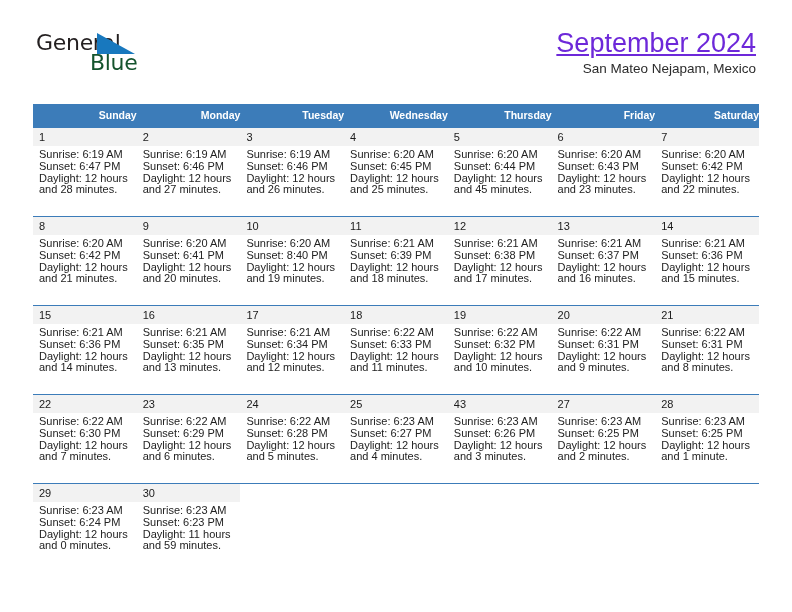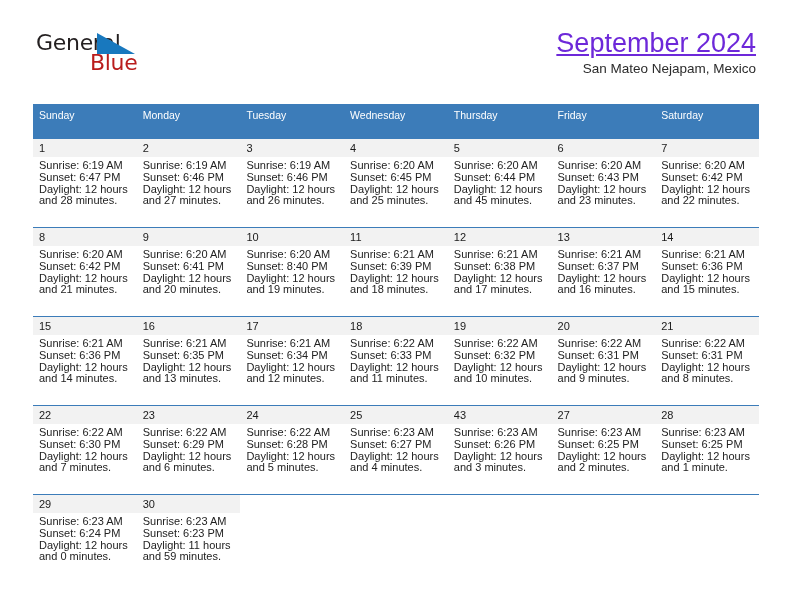--- a/index.html
+++ b/index.html
@@ -47,21 +47,21 @@
     color: #231f20;
     font-family: "DejaVu Sans", sans-serif;
     font-weight: 400;
   }
   .logo-blue {
     position: absolute;
     left: 54px;
     top: 20px;
     font-size: 22px;
     letter-spacing: -0.3px;
-    color: #b91c1c;
+    color: #14532d;
     font-family: "DejaVu Sans", sans-serif;
     font-weight: 400;
   }
   .logo-triangle {
     position: absolute;
     left: 61px;
     top: 3px;
     width: 38px;
     height: 21px;
   }
@@ -95,23 +95,23 @@
     top: 104px;
     width: 726px;
     border-collapse: collapse;
     table-layout: fixed;
   }
 
   .calendar th {
     background: #3c7cb9;
     color: #ffffff;
     font-size: 10.5px;
-    font-weight: 400;
-    text-align: left;
-    padding: 5px 0 18px 6px;
+    font-weight: 700;
+    text-align: right;
+    padding: 5px 0 7px 6px;
     height: 11px;
     border: none;
     vertical-align: middle;
   }
 
   .calendar td {
     vertical-align: top;
     padding: 0;
     border: none;
     width: 103.71px;

